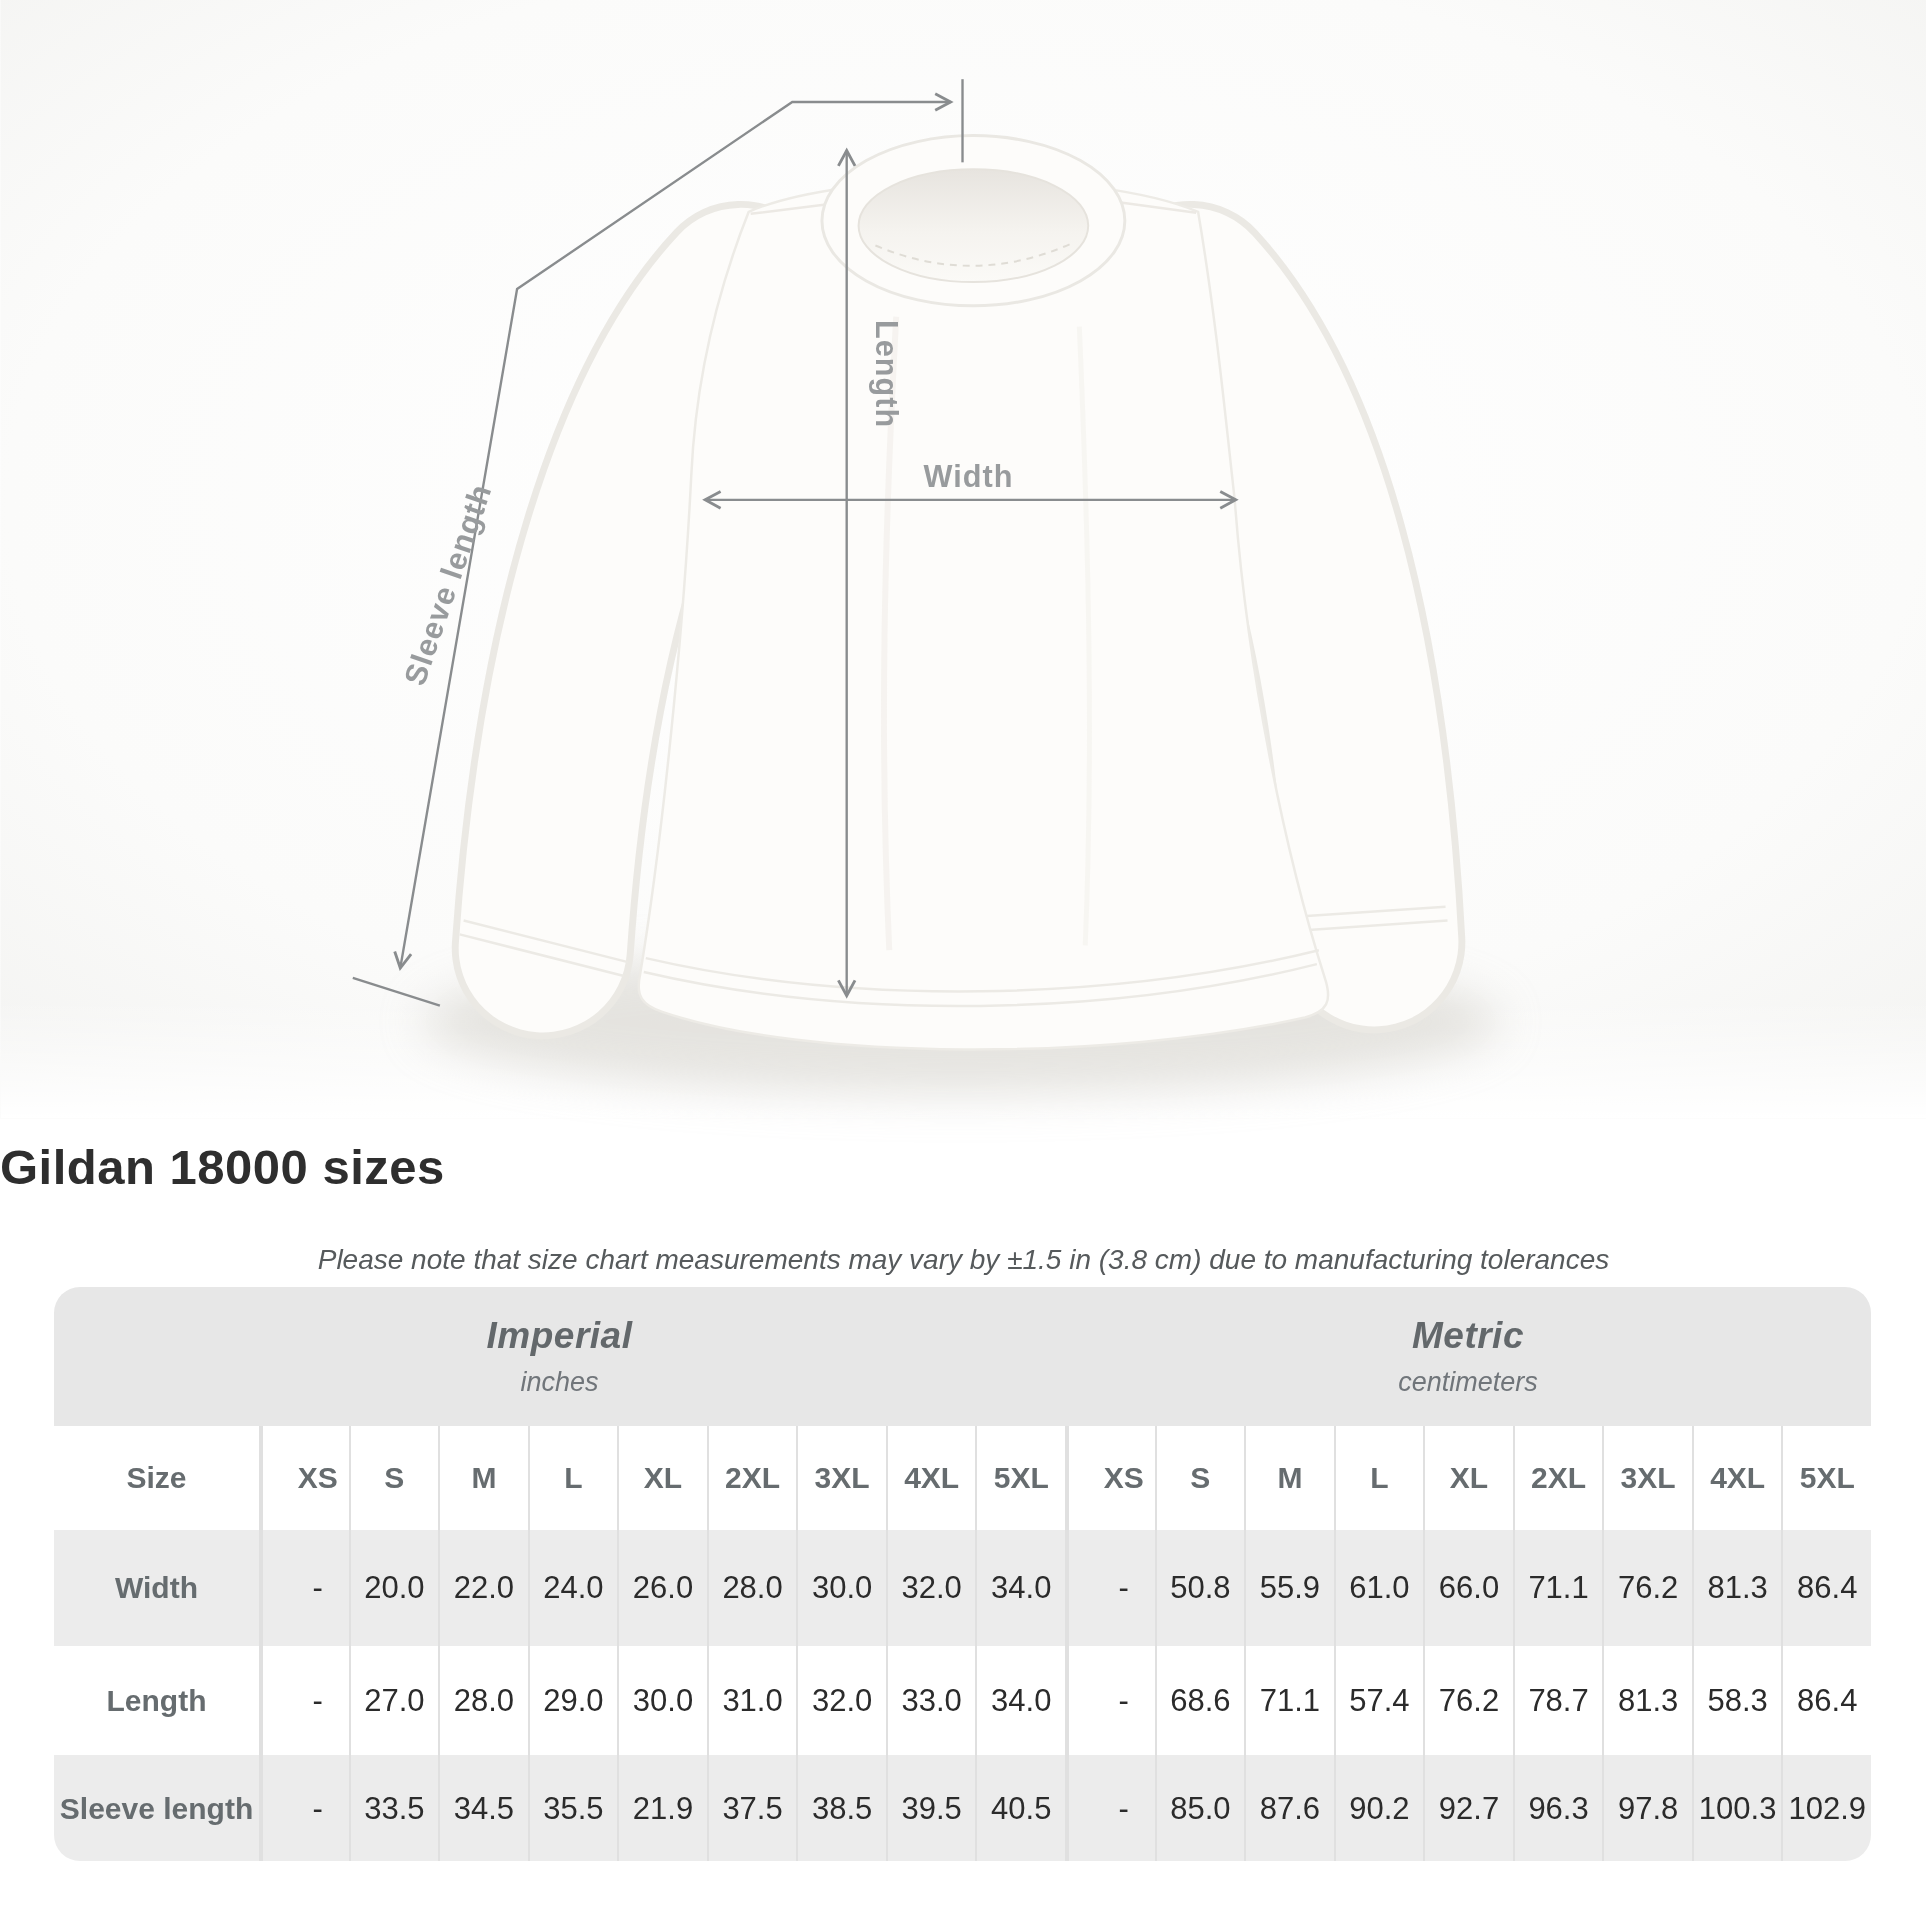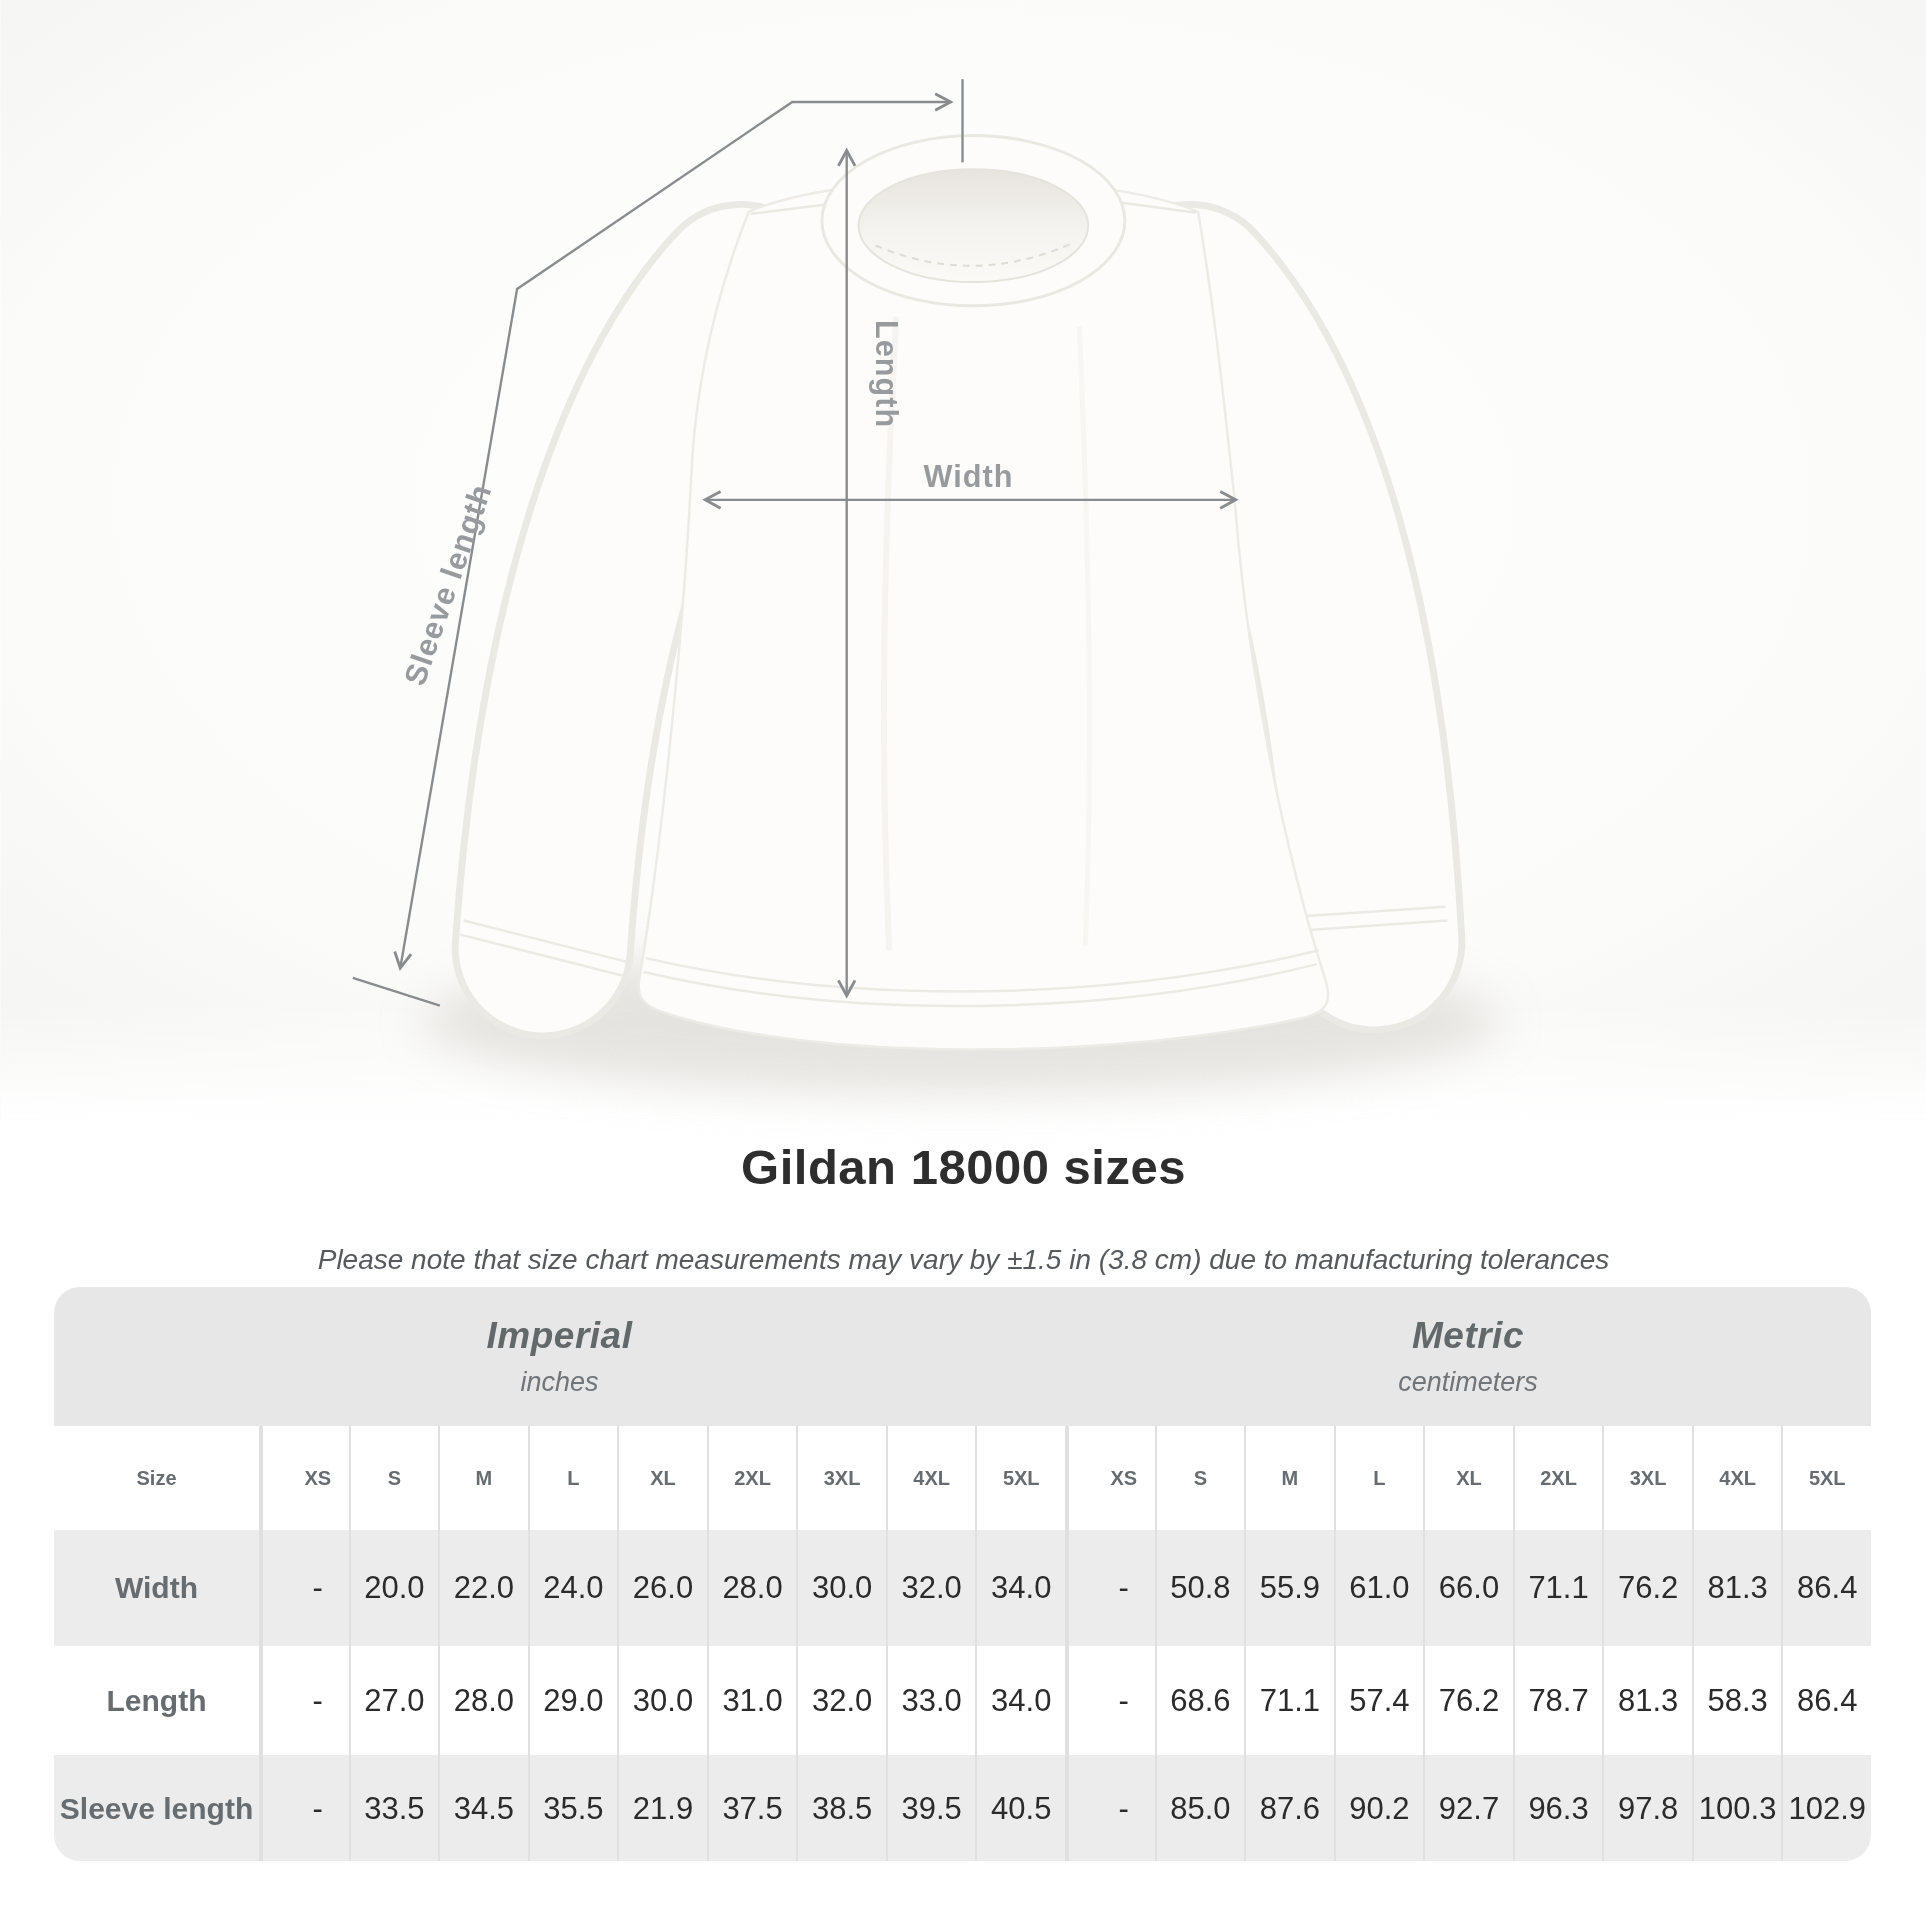--- a/index.html
+++ b/index.html
@@ -1,32 +1,32 @@
 <!DOCTYPE html>
 <html><head>
 <meta charset="utf-8">
 <style>
   html,body{margin:0;padding:0;background:#ffffff;}
   body{width:1927px;height:1927px;font-family:"Liberation Sans",sans-serif;}
   .stage{position:relative;width:1927px;height:1927px;overflow:hidden;background:#ffffff;}
   .diagram-svg{position:absolute;left:0;top:0;}
-  .page-title{position:absolute;left:0;top:1139px;width:100%;text-align:center;
+  .page-title{position:absolute;left:0;top:1139px;width:100%;text-align:left;
     font-size:49px;font-weight:bold;color:#2e2e2e;letter-spacing:0.5px;}
   .page-subtitle{position:absolute;left:0;top:1244px;width:100%;text-align:center;
     font-size:28px;font-style:italic;color:#565a5c;}
   .size-table{position:absolute;left:54px;top:1287px;width:1817px;height:574px;
     display:grid;grid-template-columns:205px repeat(18,1fr);
     grid-template-rows:139px 104px 116px 109px 107px;
     border-radius:26px;overflow:hidden;background:#ffffff;}
   .cell{display:flex;align-items:center;justify-content:center;}
   .group{background:#e7e7e7;flex-direction:column;gap:10px;}
   .g1{grid-column:1/11;} .g2{grid-column:11/20;}
   .gname{font-style:italic;font-weight:bold;font-size:37px;color:#63686b;letter-spacing:0.5px;}
   .gunit{font-style:italic;font-size:27px;color:#70757a;}
-  .head{background:#ffffff;font-weight:bold;font-size:20px;color:#666c6f;}
+  .head{background:#ffffff;font-weight:bold;font-size:30px;color:#666c6f;}
   .rlabel{font-weight:bold;font-size:30px;color:#666c6f;}
   .val{font-size:31px;color:#2b2b2b;}
   .shade{background:#ececec;}
   .light{background:#ffffff;}
   .thin{border-left:2px solid #e0e0e0;}
   .thick{border-left:4px solid #e0e0e0;padding-left:24px;}
 </style>
 </head>
 <body>
 

